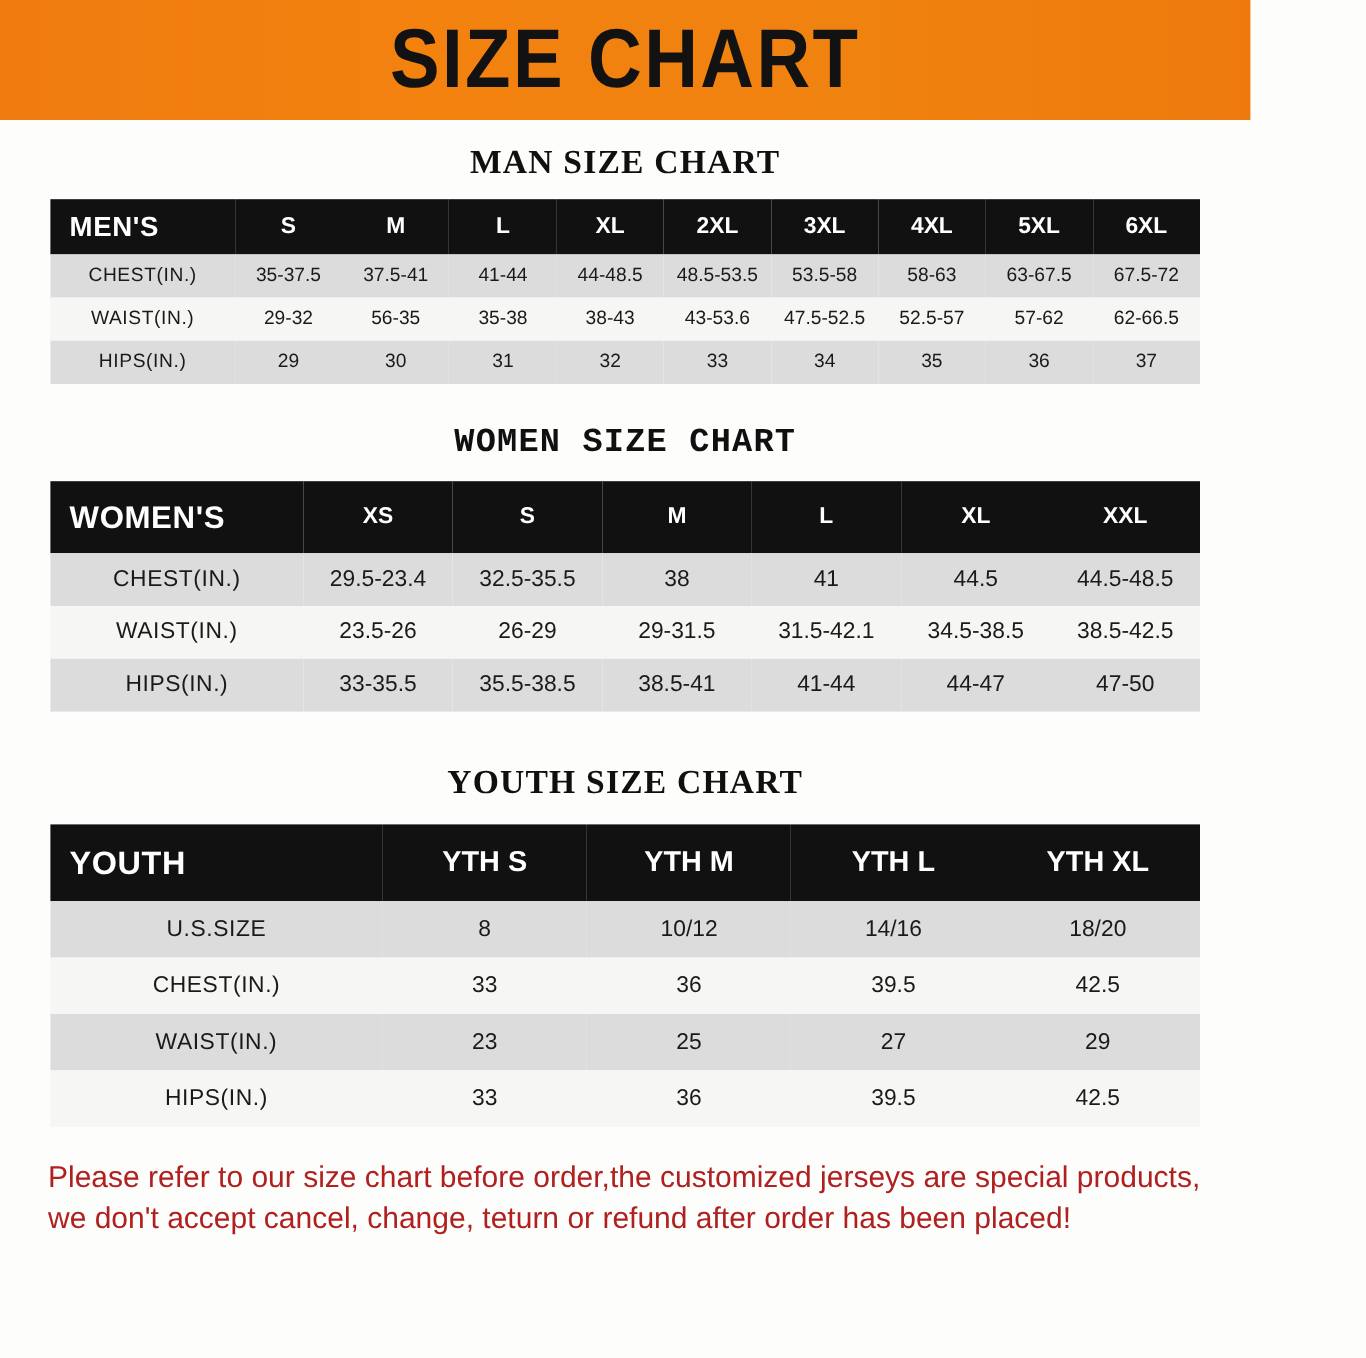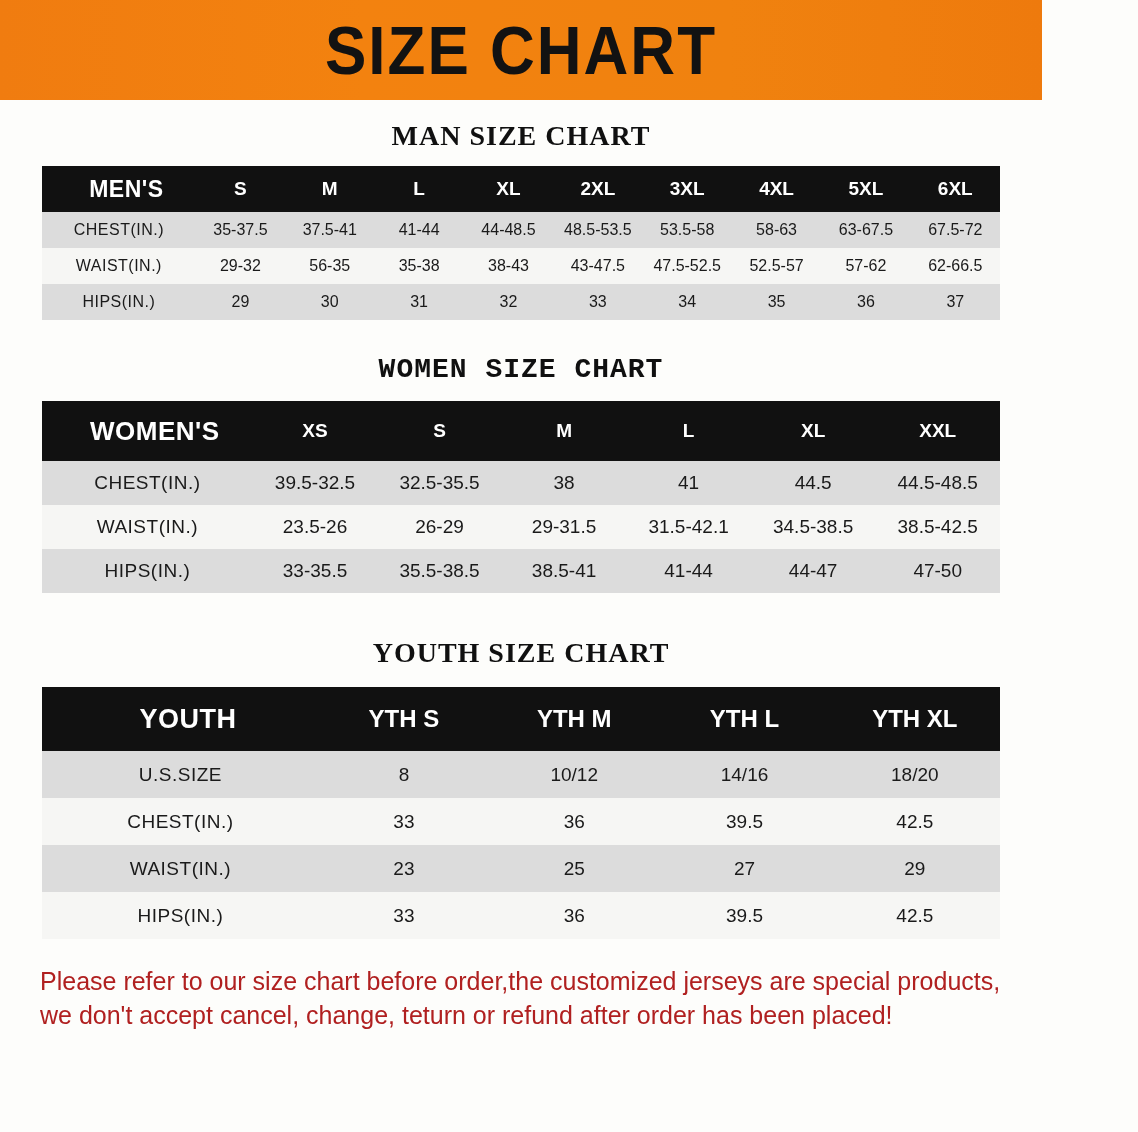--- a/index.html
+++ b/index.html
@@ -68,21 +68,21 @@
     table-layout: fixed;
   }
   table.size thead th {
     background: #111111;
     color: #ffffff;
     font-weight: bold;
     text-align: center;
     white-space: nowrap;
   }
   table.size thead th.rowhead {
-    text-align: center;
+    text-align: left;
     padding-left: 16px;
     letter-spacing: 0.5px;
   }
   table.size tbody td {
     text-align: center;
     color: #1a1a1a;
     white-space: nowrap;
   }
   table.size tbody td.rowlabel {
     text-align: center;
@@ -170,21 +170,21 @@
           <td>58-63</td>
           <td>63-67.5</td>
           <td>67.5-72</td>
         </tr>
         <tr class="plain">
           <td class="rowlabel">WAIST(IN.)</td>
           <td>29-32</td>
           <td>56-35</td>
           <td>35-38</td>
           <td>38-43</td>
-          <td>43-47.5</td>
+          <td>43-53.6</td>
           <td>47.5-52.5</td>
           <td>52.5-57</td>
           <td>57-62</td>
           <td>62-66.5</td>
         </tr>
         <tr class="shade">
           <td class="rowlabel">HIPS(IN.)</td>
           <td>29</td>
           <td>30</td>
           <td>31</td>
@@ -218,21 +218,21 @@
           <th>S</th>
           <th>M</th>
           <th>L</th>
           <th>XL</th>
           <th>XXL</th>
         </tr>
       </thead>
       <tbody>
         <tr class="shade">
           <td class="rowlabel">CHEST(IN.)</td>
-          <td>39.5-32.5</td>
+          <td>29.5-23.4</td>
           <td>32.5-35.5</td>
           <td>38</td>
           <td>41</td>
           <td>44.5</td>
           <td>44.5-48.5</td>
         </tr>
         <tr class="plain">
           <td class="rowlabel">WAIST(IN.)</td>
           <td>23.5-26</td>
           <td>26-29</td>

